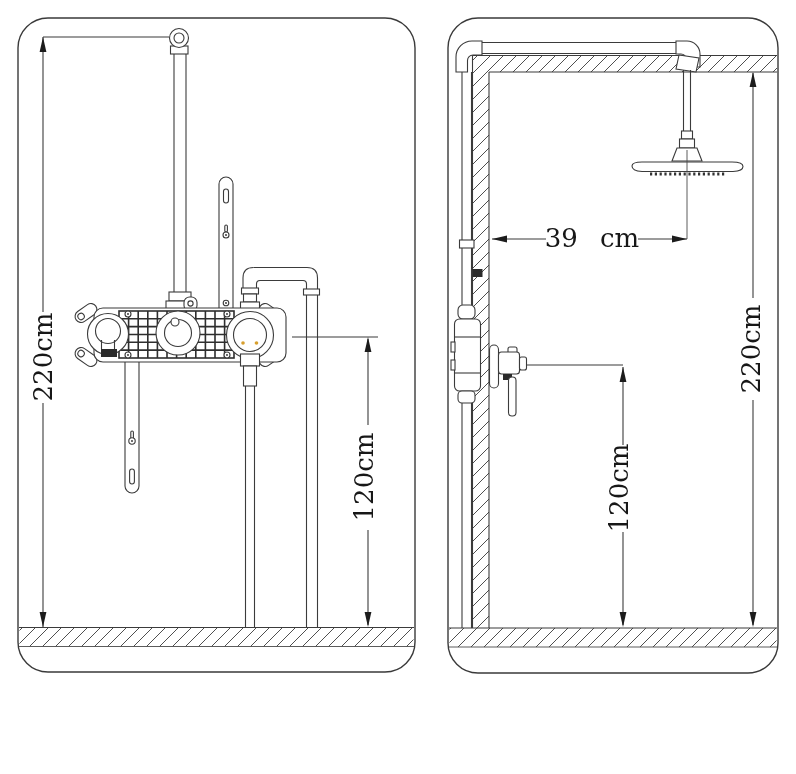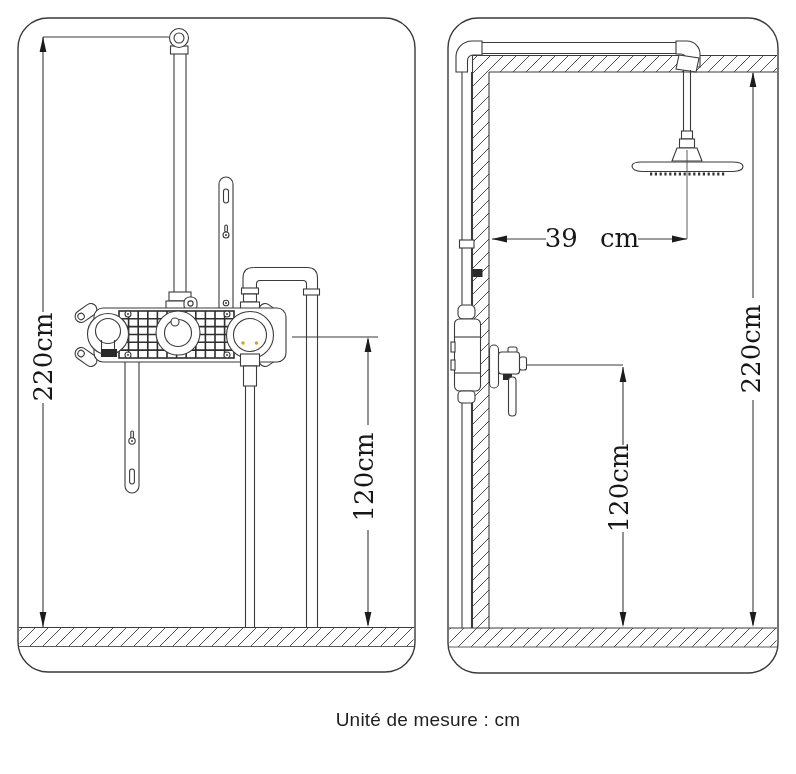--- a/index.html
+++ b/index.html
@@ -253,14 +253,13 @@
       <line class="ln" x1="527" y1="365" x2="623" y2="365"></line>
       <line class="ln" x1="623" y1="367" x2="623" y2="445"></line>
       <line class="ln" x1="623" y1="532" x2="623" y2="625"></line>
       <polygon class="arrow" points="623,367 619.6,382 626.4,382"></polygon>
       <polygon class="arrow" points="623,627 619.6,612 626.4,612"></polygon>
       <text class="dim" transform="translate(621,488) rotate(-90)" text-anchor="middle" dominant-baseline="middle">120cm</text>
     </g>
   </g>
 </svg>
 
-<div class="caption">Unité de mesure : cm</div>
 </div>
 
 </body></html>

